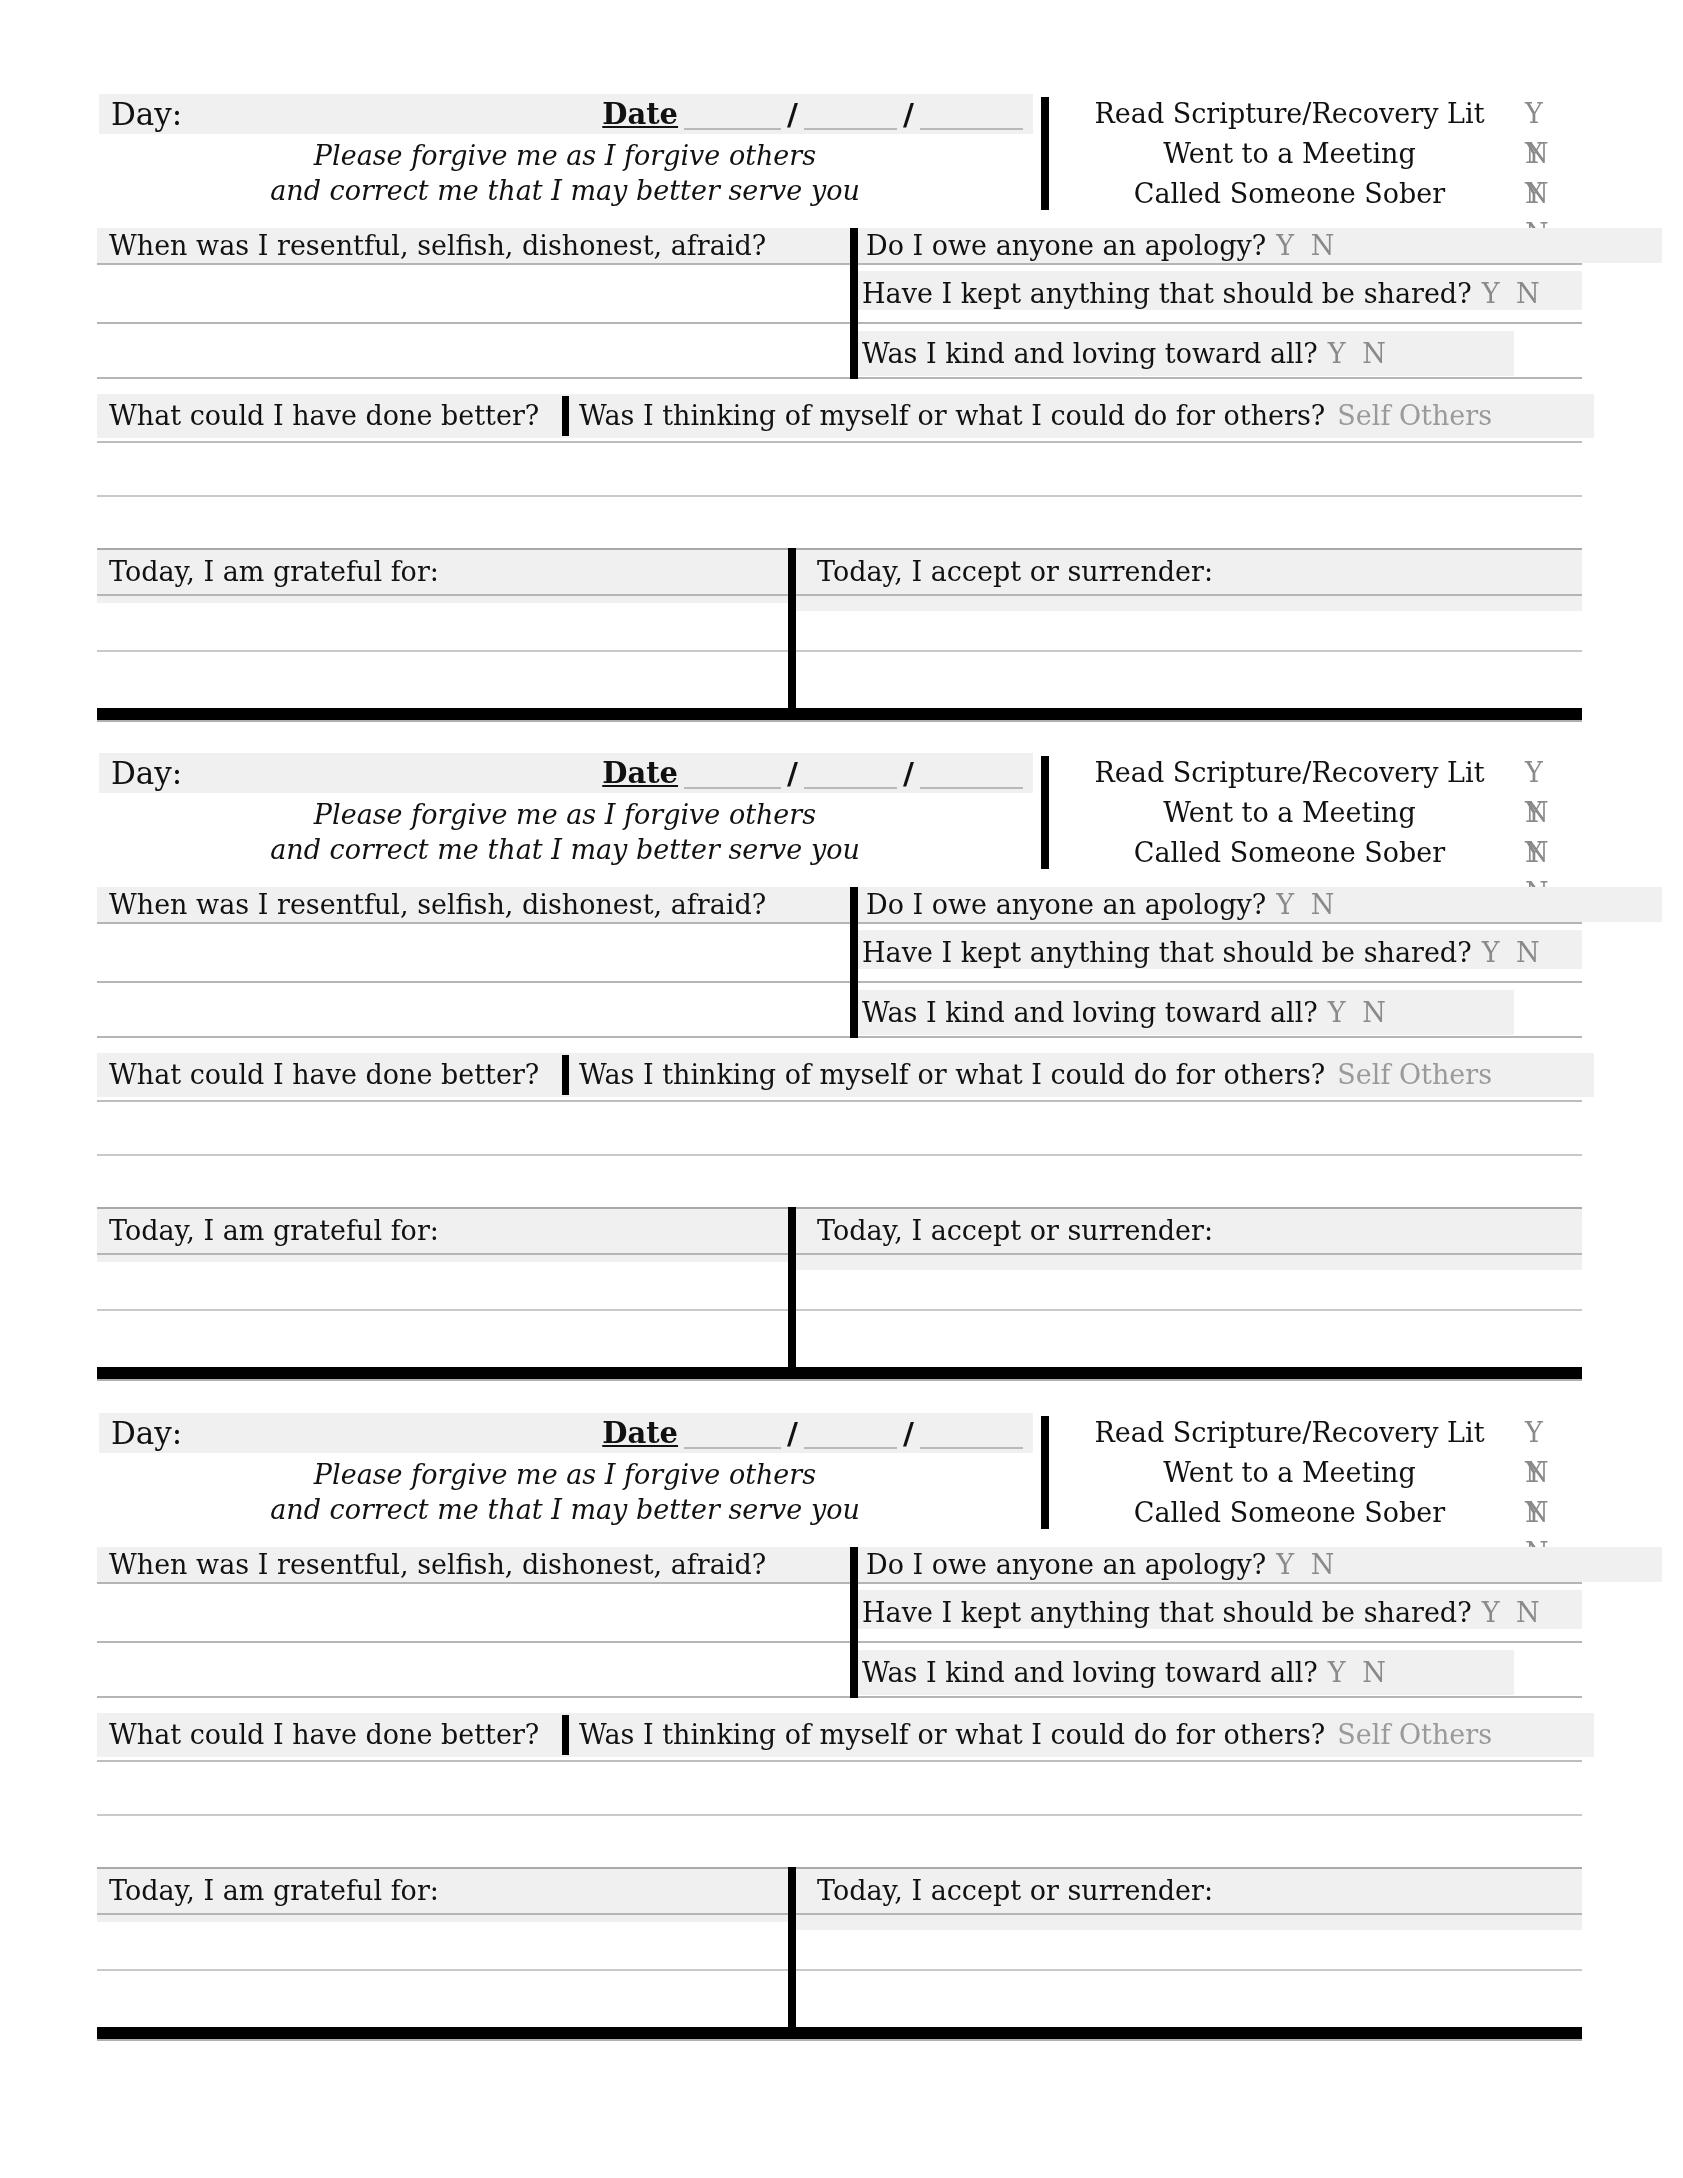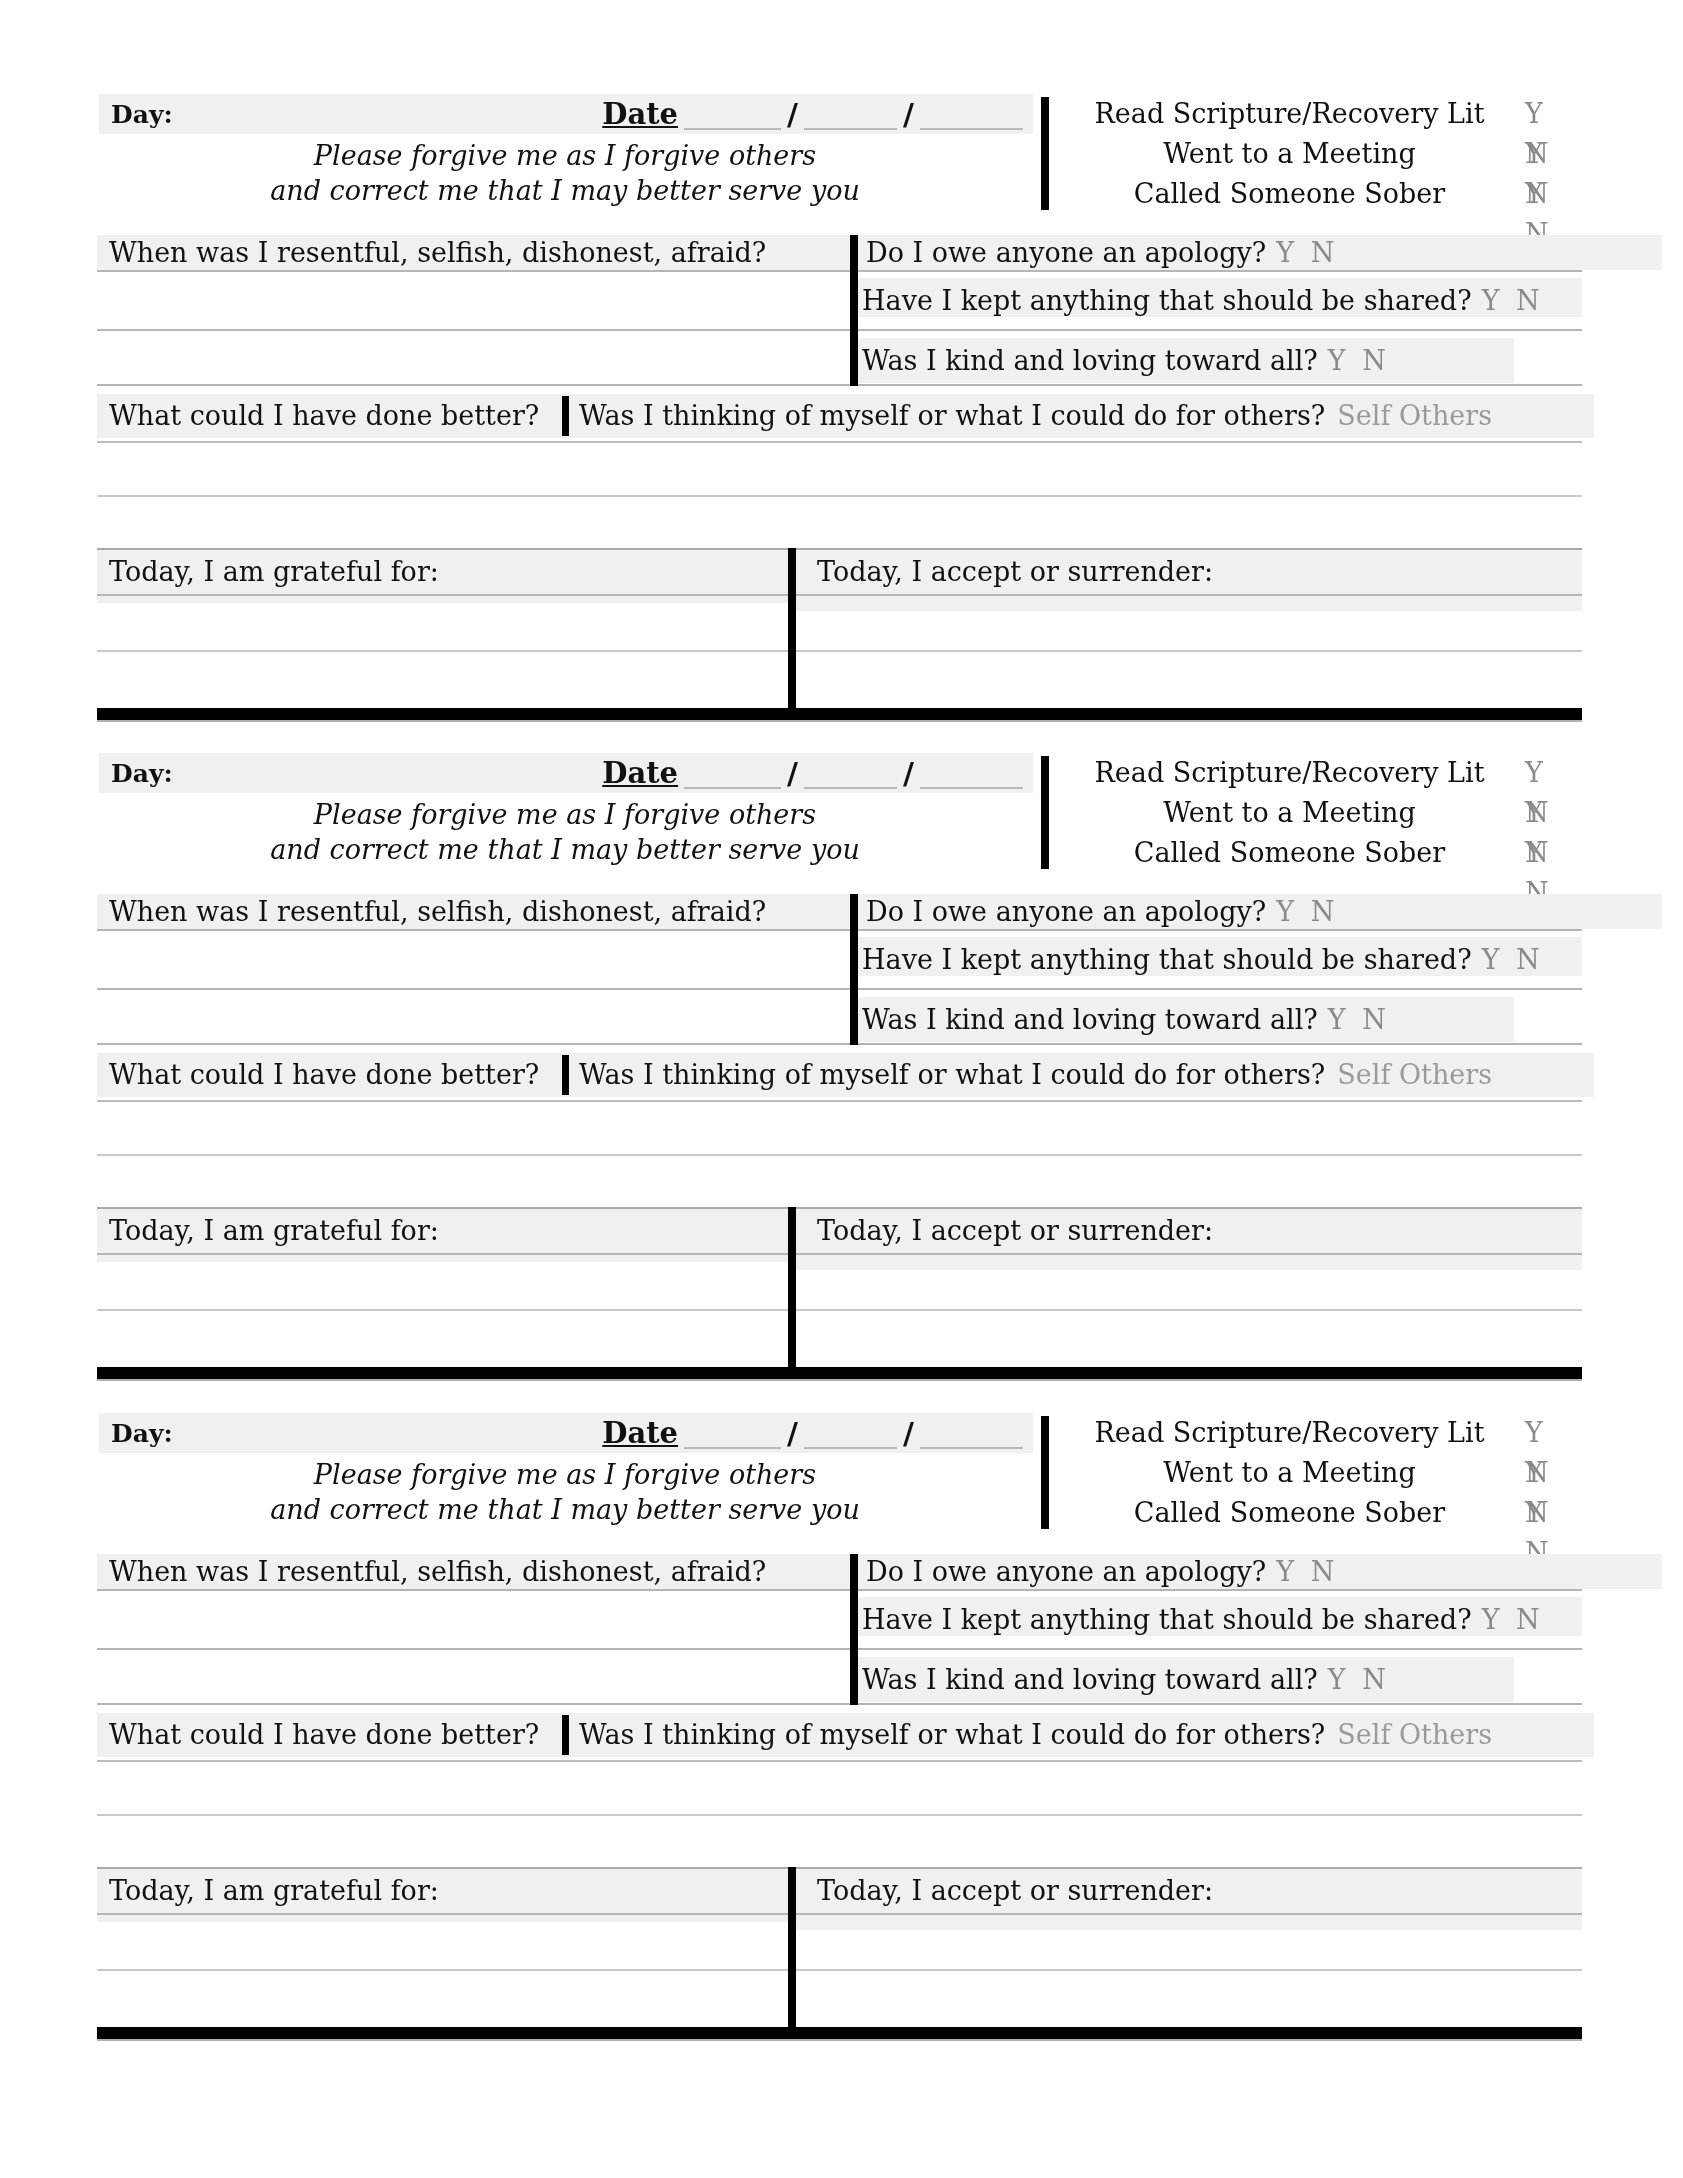--- a/index.html
+++ b/index.html
@@ -6,38 +6,38 @@
   body{
     width:1683px;height:2178px;position:relative;
     font-family:"DejaVu Serif","Liberation Serif",serif;
     color:#111;font-size:27px;
   }
   .sheet{position:absolute;left:97px;width:1485px;height:639px;}
 
   
   .day-bar{position:absolute;left:2px;top:0;width:934px;height:40px;background:#f0f0f0;
            display:flex;align-items:center;padding:0;box-sizing:border-box;}
-  .day-label{font-weight:bold;font-size:25px;padding-left:12px;}
+  .day-label{font-weight:normal;font-size:31px;padding-left:12px;}
   .day-field{flex:1;height:100%;}
   .date-label{font-weight:bold;font-size:29px;text-decoration:underline;}
   .blank{display:inline-block;height:30px;border-bottom:2px solid #b9b9b9;align-self:flex-end;margin:0 6px 4px 6px;}
   .b1{width:97px;} .b2{width:93px;} .b3{width:103px;margin-right:10px;}
   .slash{font-weight:bold;font-size:30px;}
 
   .check-divider{position:absolute;left:944px;top:3px;width:8px;height:113px;background:#000;}
   .check-list{position:absolute;left:957px;top:0;width:528px;}
   .check-row{display:flex;height:40px;line-height:40px;}
   .check-label{flex:1;text-align:center;}
   .yn{width:57px;color:#8a8a8a;word-spacing:12px;}
 
   .prayer{position:absolute;left:2px;top:44px;width:932px;text-align:center;
           font-style:italic;line-height:35px;}
 
   
-  .q-block{position:absolute;left:0;top:141px;width:1485px;height:151px;}
+  .q-block{position:absolute;left:0;top:134px;width:1485px;height:151px;}
   .q-row1-left{position:absolute;left:0;top:0;width:753px;height:35px;background:#f0f0f0;
                line-height:35px;padding-left:12px;box-sizing:border-box;}
   .q-row1-right{position:absolute;left:761px;top:0;width:804px;height:35px;background:#f0f0f0;
                 line-height:35px;padding-left:8px;box-sizing:border-box;}
   .q-row2-right{position:absolute;left:761px;top:43px;width:724px;height:39px;background:#f0f0f0;
                 line-height:45px;padding-left:4px;box-sizing:border-box;}
   .q-row3-right{position:absolute;left:761px;top:103px;width:656px;height:45px;background:#f0f0f0;
                 line-height:45px;padding-left:4px;box-sizing:border-box;}
   .q-sep{position:absolute;left:0;width:1485px;height:2px;background:#b5b5b5;}
   .q-vbar{position:absolute;left:753px;top:0;width:8px;height:151px;background:#000;}

